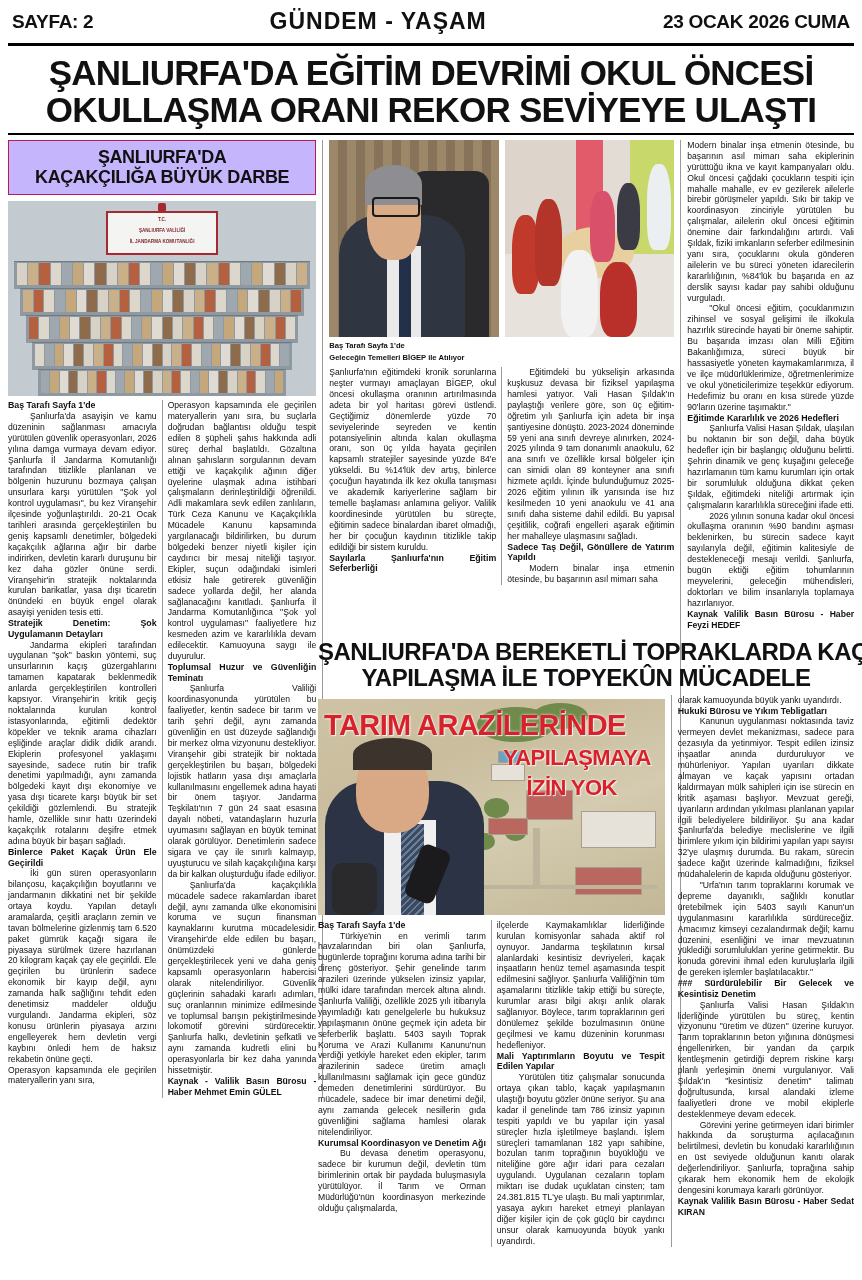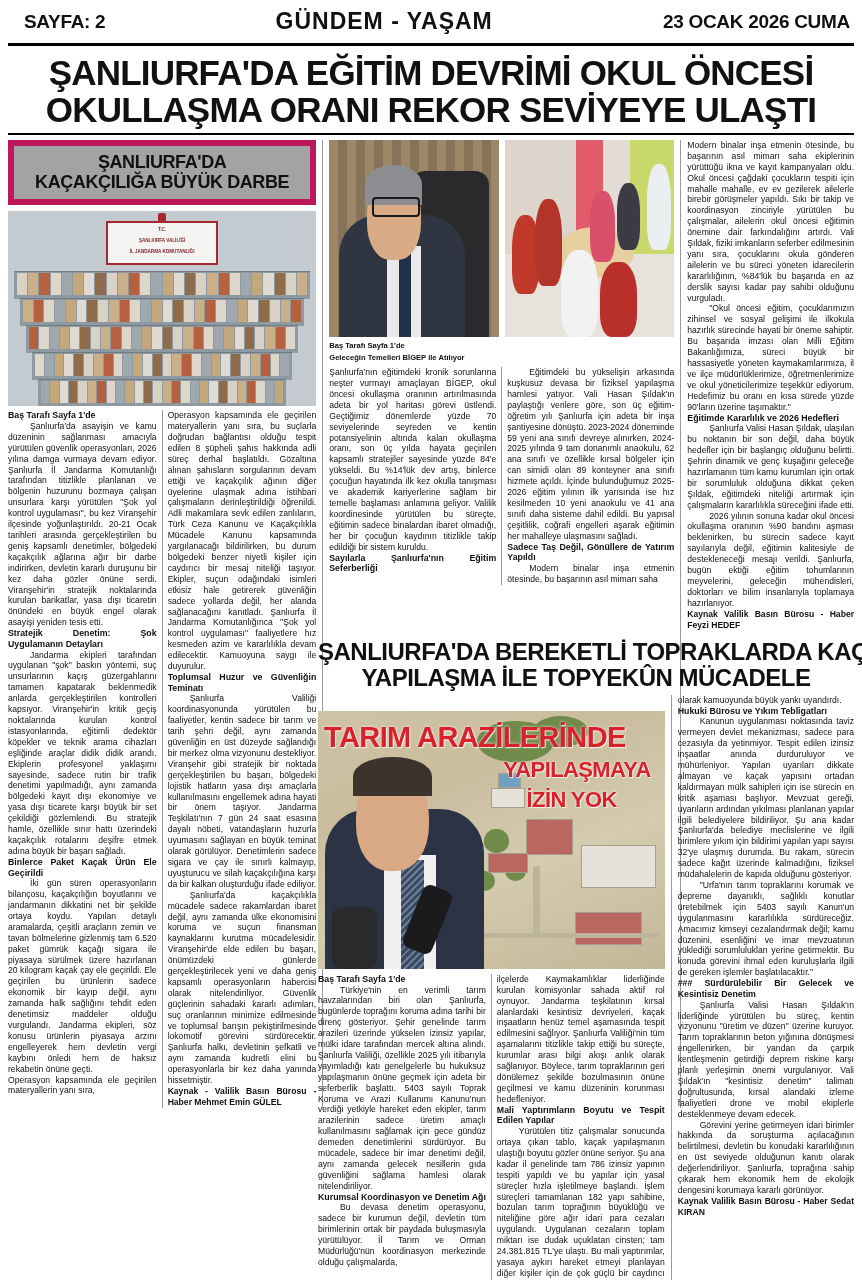--- a/index.html
+++ b/index.html
@@ -7,21 +7,21 @@
   body{
     width:862px;height:1280px;overflow:hidden;
     font-family:"Liberation Sans","DejaVu Sans",sans-serif;
     color:#111;
   }
   .page{position:relative;width:862px;height:1280px;box-sizing:border-box;padding:0 8px;}
 
   
   .masthead{display:flex;align-items:center;justify-content:space-between;
     padding:8px 4px 6px 4px;}
-  .masthead .slot{font-weight:bold;font-size:19px;letter-spacing:-0.3px;white-space:nowrap;margin-left:12px;}
+  .masthead .slot{font-weight:bold;font-size:19px;letter-spacing:-0.3px;white-space:nowrap;}
   .masthead .center{font-size:23px;letter-spacing:1px;}
   .rule-black{height:3px;background:#000;margin:2px 0 0 0;}
 
   .ribbon-wrap{position:relative;height:34px;margin-top:4px;}
   .ribbon{position:absolute;left:0;right:0;top:0;height:30px;background:#d8212a;}
   .ribbon .bar{position:absolute;top:6px;height:18px;background:#fff;}
   .ribbon .bar.left{left:18px;right:calc(50% + 122px);}
   .ribbon .bar.right{right:18px;left:calc(50% + 122px);}
   .ribbon .name{position:absolute;left:0;right:0;top:4px;text-align:center;
     color:#fff;font-weight:bold;font-size:17px;letter-spacing:0.6px;}
@@ -33,21 +33,21 @@
   .head-main{margin:8px 0 2px 0;}
   .head-main div{font-weight:bold;font-size:35px;line-height:1.07;letter-spacing:-0.8px;
     text-align:center;white-space:nowrap;}
   .rule-thin{height:2px;background:#000;margin-top:4px;}
 
   
   .cols{display:flex;gap:6px;margin-top:5px;}
   .vline{width:1px;background:#9a9a9a;flex:0 0 1px;}
 
   
-  .subhead-box{background:#a3a3a3;border:6px solid #be185d;padding:6px 4px 7px 4px;}
+  .subhead-box{background:#c4b5fd;border:1px solid #be185d;padding:6px 4px 7px 4px;}
   .subhead-box div{font-weight:bold;text-align:center;font-size:18px;line-height:1.12;
     letter-spacing:-0.4px;white-space:nowrap;}
   .subhead-box div.l1{font-size:18px;}
 
   
   .photo{position:relative;overflow:hidden;background:#cfd3d6;}
   .ph-cig{height:195px;margin-top:6px;background:
      linear-gradient(#b9c2c8 0 42%, #9aa6ad 42% 100%);}
   .cig-wall{position:absolute;inset:0;background:#c3cbd0;}
   .cig-plaque{position:absolute;left:50%;top:10px;transform:translateX(-50%);
@@ -73,21 +73,21 @@
 
   .ph-kids{height:197px;margin-bottom:4px;position:relative;background:#e3dcd4;overflow:hidden;}
   .k-wallL{position:absolute;left:0;top:0;width:42%;height:60%;background:#ddd5cc;}
   .k-wallR{position:absolute;right:0;top:0;width:26%;height:62%;background:#c8d86a;}
   .k-wallP{position:absolute;left:42%;top:0;width:16%;height:58%;background:#e25b6b;}
   .k-floor{position:absolute;left:0;right:0;bottom:0;height:42%;background:#e7e2dc;}
   .k-table{position:absolute;left:30%;top:44%;width:46%;height:26%;background:#e8cf9f;border-radius:50%;}
   .kid{position:absolute;border-radius:42% 42% 30% 30%;}
   .ph-cap{font-size:7.6px;font-weight:bold;line-height:1.2;margin:0 0 3px 0;}
 
-  .ph-tarim{height:258px;position:relative;overflow:hidden;background:#cdbfa4;margin-top:16px;}
+  .ph-tarim{height:216px;position:relative;overflow:hidden;background:#cdbfa4;margin-top:4px;}
   .t-field{position:absolute;inset:0;background:
      linear-gradient(160deg,#cfc3a6 0%,#c9bd9d 30%,#d4cbb0 60%,#c2b795 100%);}
   .t-green{position:absolute;background:#6f8a4a;border-radius:50%;}
   .t-bld{position:absolute;background:#e6e2da;border:1px solid #a99e8d;}
   .t-bld.red{background:#b9675f;}
   .t-road{position:absolute;background:#bdb49c;}
   .t-man-body{position:absolute;left:2%;bottom:0;width:46%;height:62%;background:#2b3344;border-radius:44px 44px 0 0;}
   .t-man-shirt{position:absolute;left:19%;bottom:0;width:15%;height:44%;background:#f0f0f0;}
   .t-man-tie{position:absolute;left:24%;bottom:0;width:6.5%;height:42%;
      background:repeating-linear-gradient(135deg,#3a4a63 0 3px,#6c7d96 3px 5px);}

